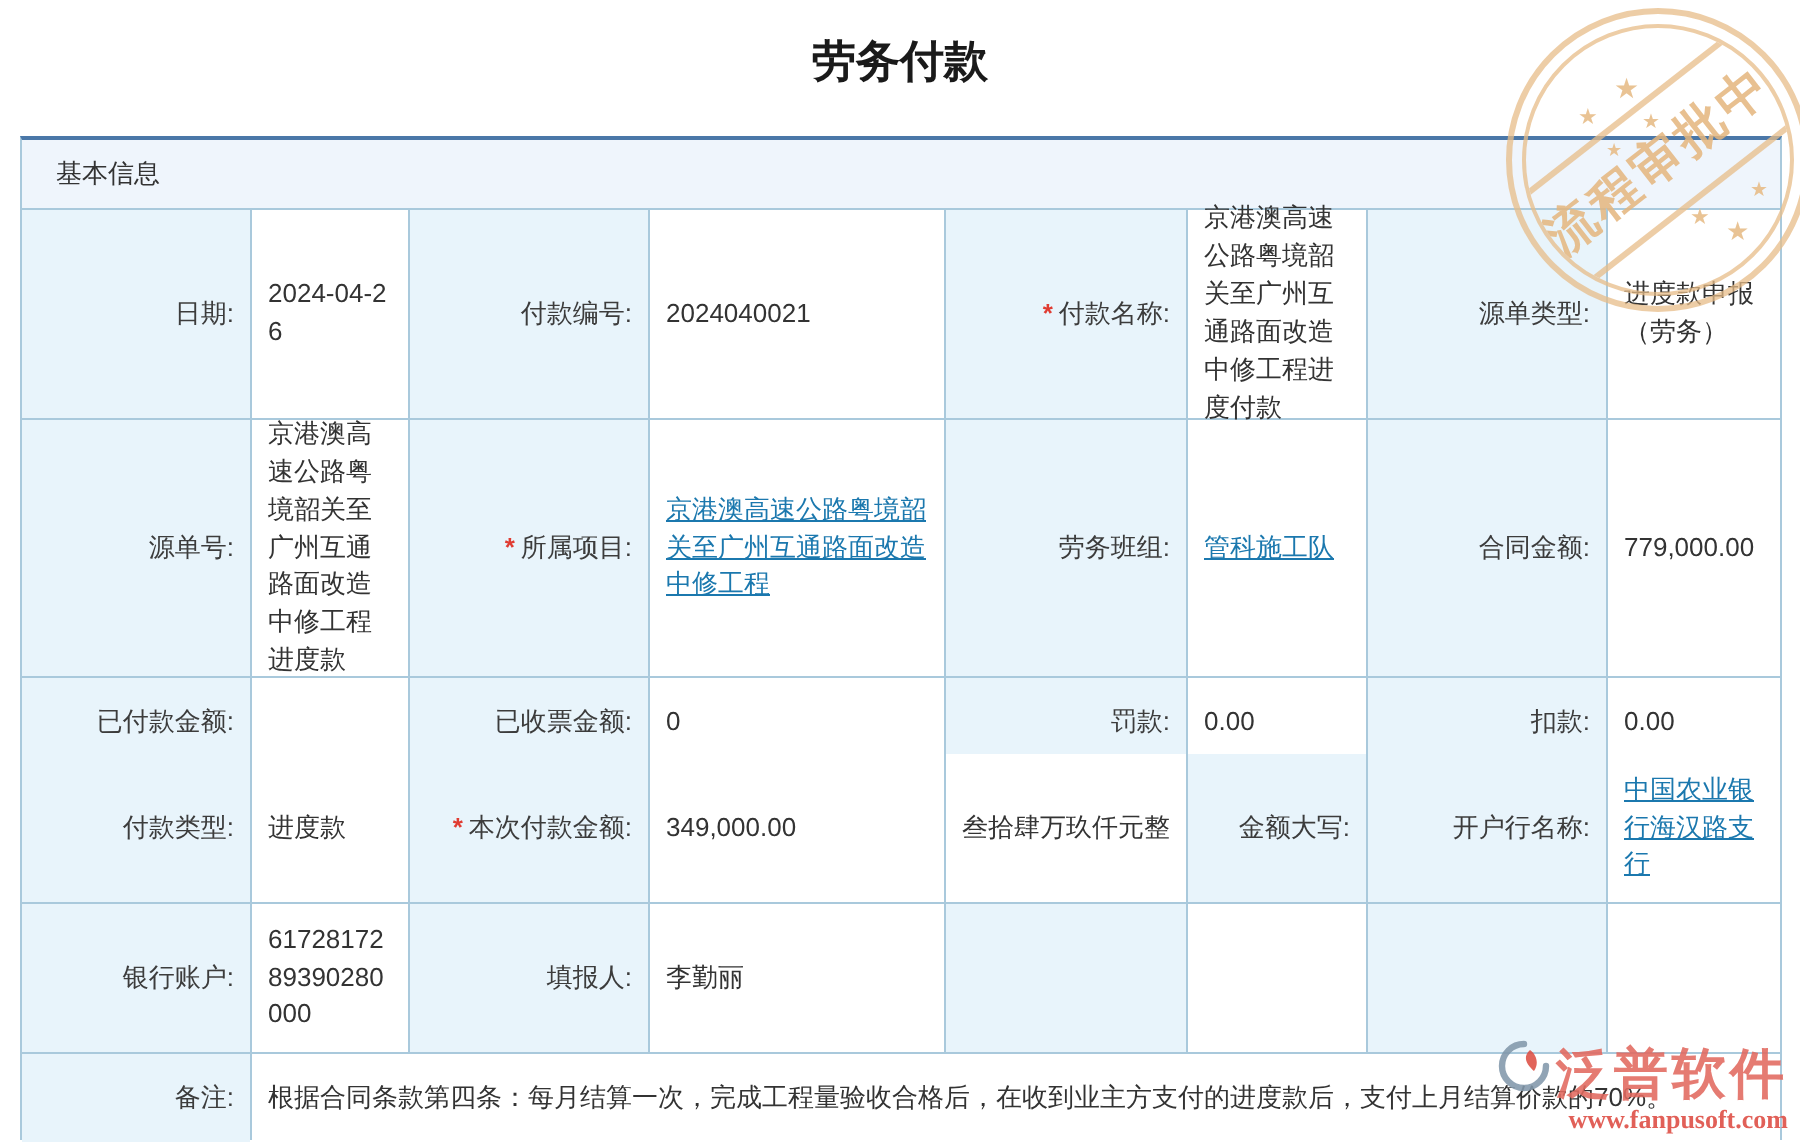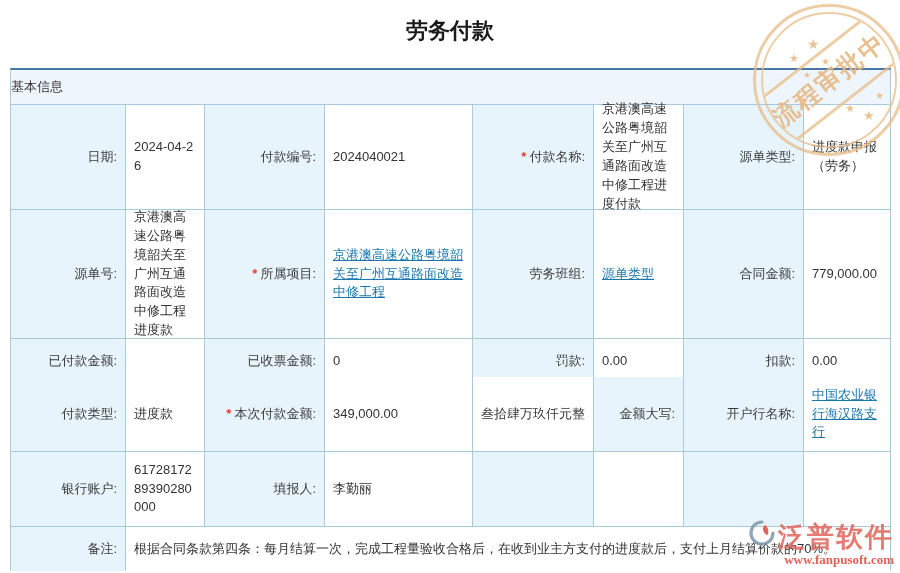--- a/index.html
+++ b/index.html
@@ -20,21 +20,21 @@
     grid-template-rows:34px 104px 128px 37px 74px 74px 42px;
     gap:1px;
     background:#a9c9dc;               
     border:1px solid #a9c9dc;
     border-top:2px solid #4a77a8;
     font-size:13px;
   }
   .cell{display:flex;align-items:center;line-height:1.45;padding:22px 8px;box-sizing:border-box;}
   .sec{
     grid-column:1/-1;background:#eff5fc;color:#333;
-    display:flex;align-items:center;padding-left:0;font-size:13px;
+    display:flex;align-items:center;padding-left:17px;font-size:13px;
   }
   .lbl{background:#e8f4fb;justify-content:flex-end;text-align:center;color:#3c3c3c;}
   .val{background:#ffffff;justify-content:flex-start;text-align:left;word-break:break-all;}
   .req{color:#e03c32;margin-right:3px;font-weight:bold;}
   .lnk{color:#1b78ae;text-decoration:underline;cursor:pointer;word-break:break-all;}
   .remark-val{grid-column:2/-1;}
   
   .stamp{
     position:absolute;left:753px;top:4px;width:146px;height:146px;
     border:3px solid rgba(231,188,136,.75);border-radius:50%;
@@ -97,21 +97,21 @@
   <div class="cell val">京港澳高速公路粤境韶关至广州互通路面改造中修工程进度款</div>
   <div class="cell lbl">
       <span class="req">*</span>
       <span>所属项目:</span>
     </div>
   <div class="cell val">
       <a class="lnk">京港澳高速公路粤境韶关至广州互通路面改造中修工程</a>
     </div>
   <div class="cell lbl">劳务班组:</div>
   <div class="cell val">
-      <a class="lnk">源单类型</a>
+      <a class="lnk">管科施工队</a>
     </div>
   <div class="cell lbl">合同金额:</div>
   <div class="cell val">779,000.00</div>
 
   <div class="cell lbl">已付款金额:</div>
   <div class="cell val"></div>
   <div class="cell lbl">已收票金额:</div>
   <div class="cell val">0</div>
   <div class="cell lbl">罚款:</div>
   <div class="cell val">0.00</div>

